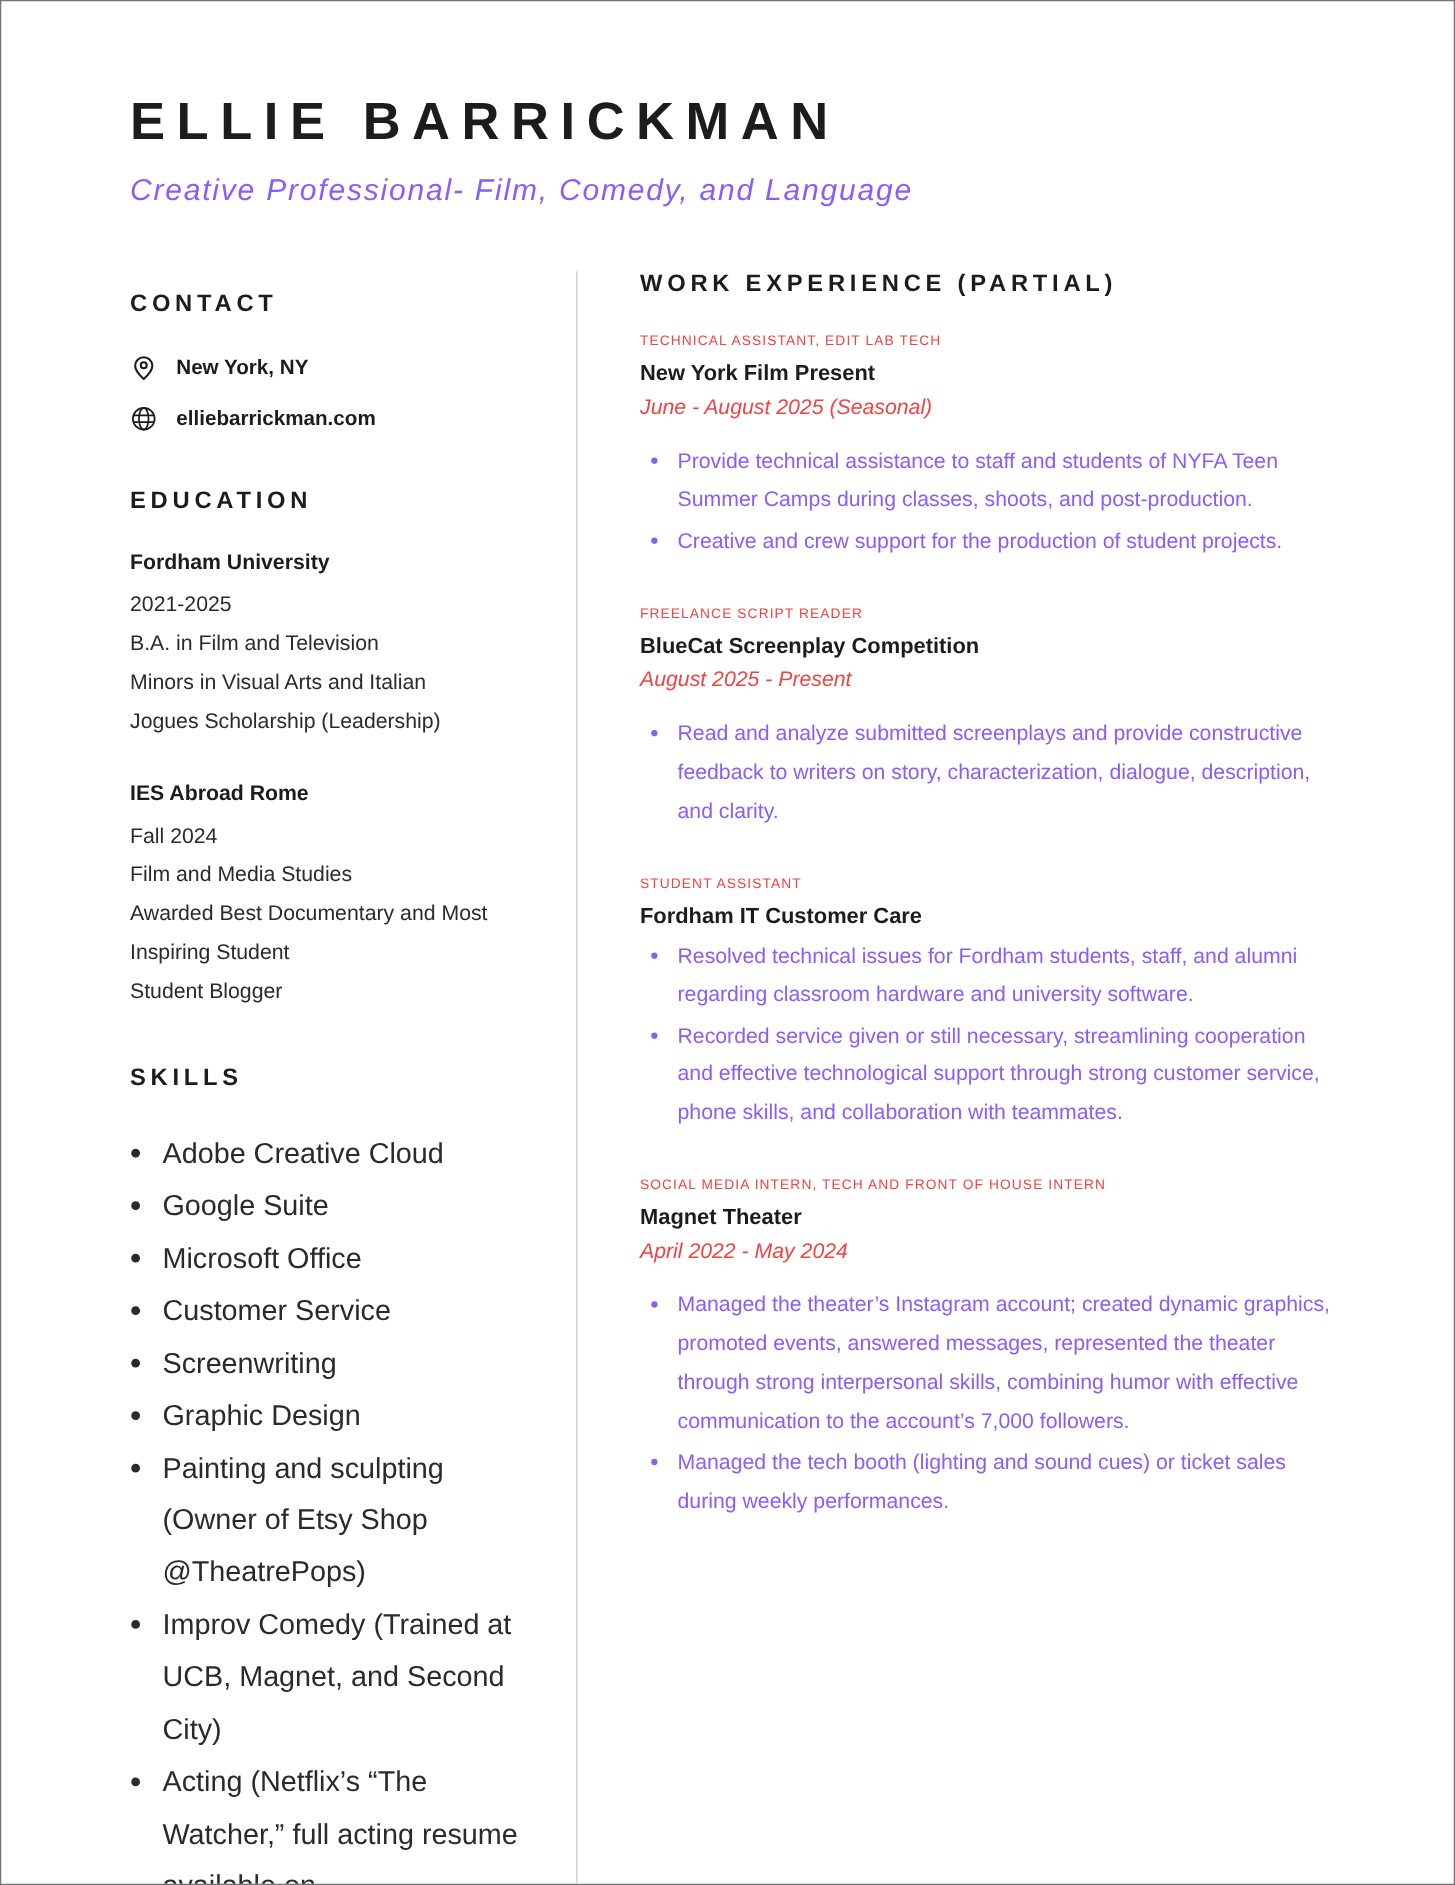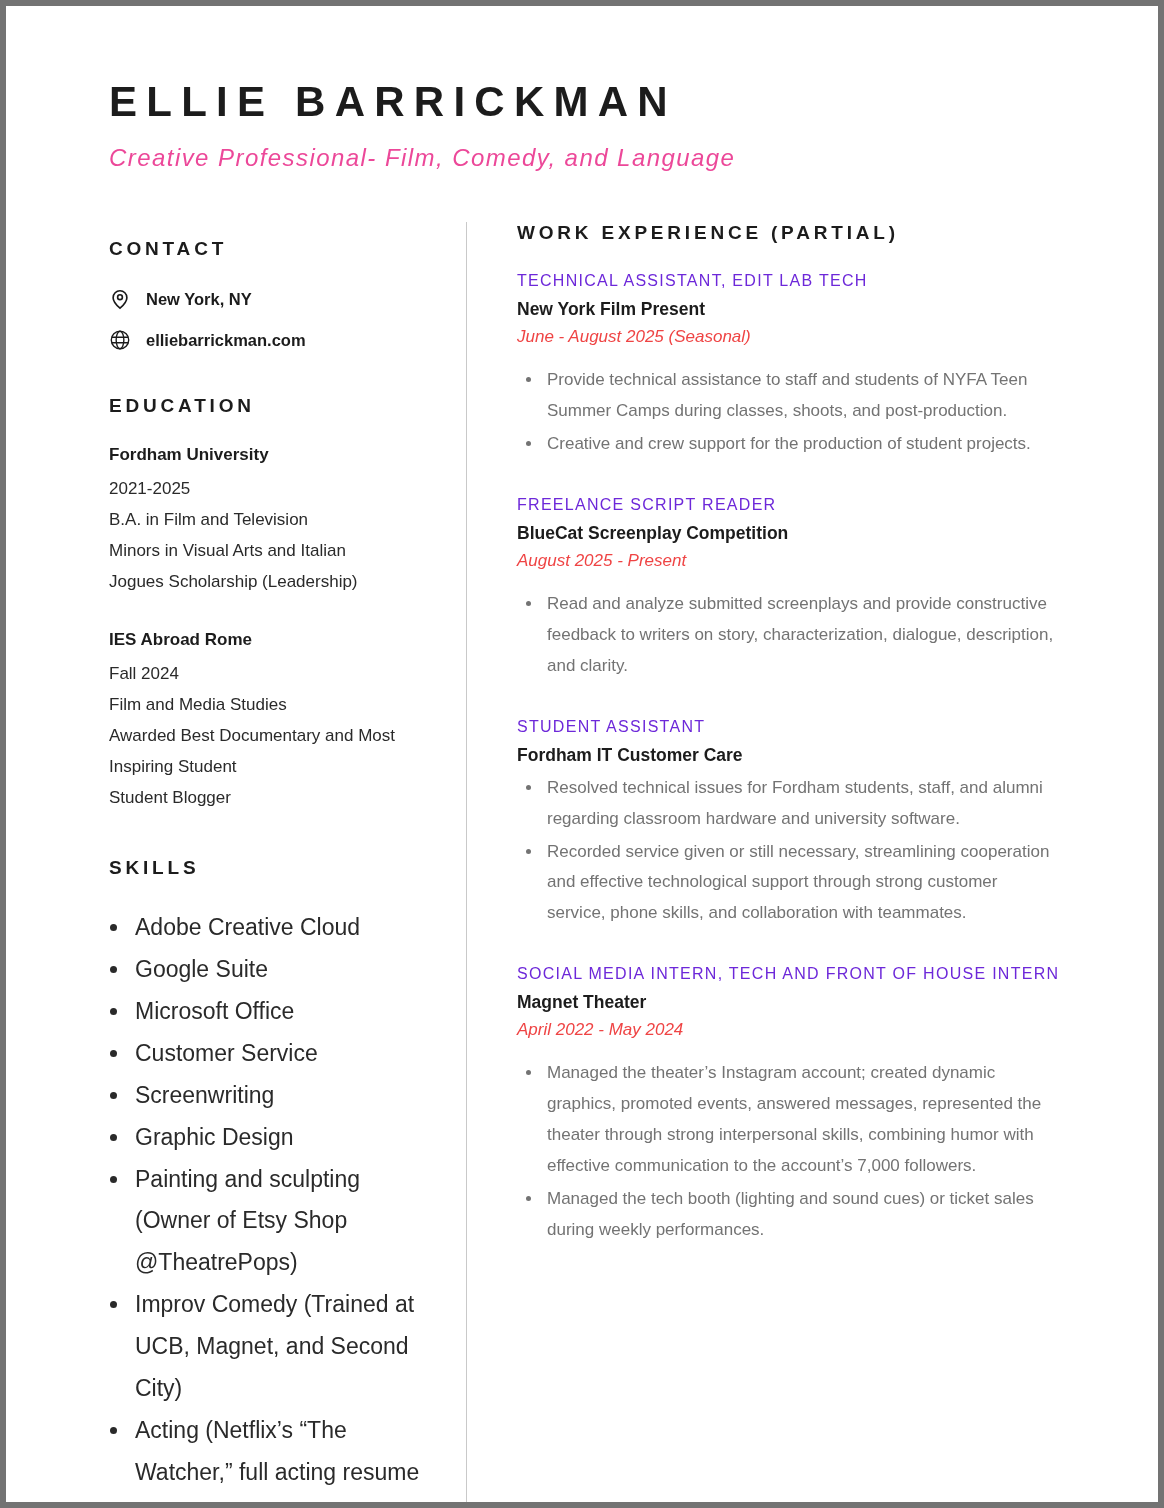--- a/index.html
+++ b/index.html
@@ -7,38 +7,38 @@
   body {
     width: 1164px;
     height: 1508px;
     font-family: "Liberation Sans", "DejaVu Sans", sans-serif;
     color: #212121;
   }
   .page {
     width: 1164px;
     height: 1508px;
     background: #ffffff;
-    border: 6px solid #737373;
+    border: 1px solid #737373;
     padding: 72px 62px 50px 103px;
     overflow: hidden;
   }
   
   .header { margin-bottom: 50px; }
   .name {
     font-size: 42px;
     font-weight: 700;
     letter-spacing: 0.22em;
     color: #1c1c1c;
   }
   .tagline {
     margin-top: 18px;
     font-size: 24px;
     font-style: italic;
     letter-spacing: 0.06em;
-    color: #ec4899;
+    color: #8b5cf6;
   }
   
   .columns { display: flex; align-items: stretch; }
   .col-left {
     width: 357px;
     flex: 0 0 357px;
     padding-right: 36px;
     margin-top: 16px;
   }
   .col-right {
@@ -87,42 +87,42 @@
   .skills-list { list-style: disc outside; padding-left: 22px; }
   .skills-list li {
     font-size: 23px;
     line-height: 1.82;
     color: #2a2a2a;
     padding-left: 4px;
   }
   
   .job { margin-bottom: 36px; }
   .job-role {
-    font-size: 16px;
+    font-size: 11px;
     letter-spacing: 0.08em;
-    color: #6d28d9;
+    color: #ef4444;
     margin-bottom: 9px;
   }
   .job-company {
     font-size: 17.5px;
     font-weight: 700;
     color: #1c1c1c;
     margin-bottom: 7px;
   }
   .job-dates {
     font-size: 17px;
     font-style: italic;
     color: #ef4444;
     margin-bottom: 18px;
   }
   .job-bullets { list-style: disc outside; padding-left: 26px; }
   .job-bullets li {
     font-size: 17px;
     line-height: 1.82;
-    color: #737373;
+    color: #8b5cf6;
     padding-left: 4px;
     margin-bottom: 2px;
   }
 </style>
 </head>
 <body>
 
 <div class="page">
 
   <div class="header">

